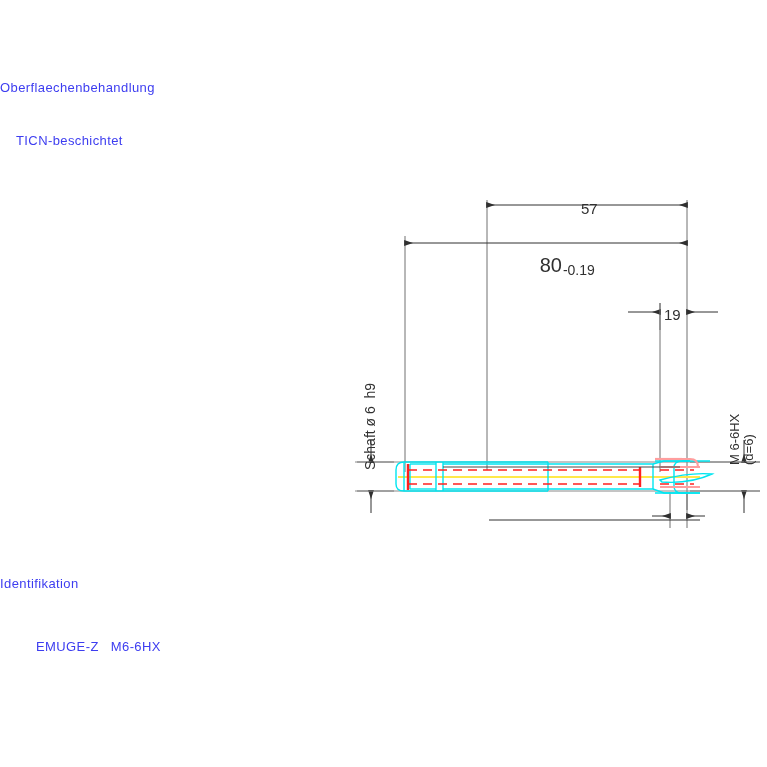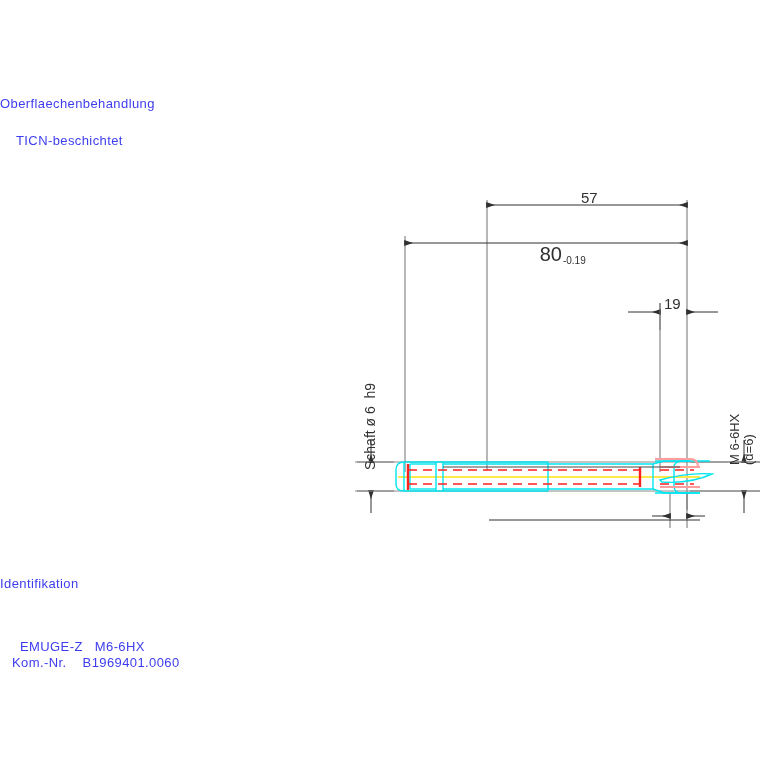--- a/index.html
+++ b/index.html
@@ -21,37 +21,38 @@
     background: #ffffff;
   }
   .note {
     position: absolute;
     color: #3d3df0;
     font-family: "Liberation Sans", sans-serif;
     font-size: 13px;
     letter-spacing: 0.4px;
     white-space: pre;
   }
-  #note-surface-title { left: 0px;  top: 96px; }
+  #note-surface-title { left: 0px;  top: 80px; }
   #note-surface-value { left: 16px;  top: 133px; }
   #note-ident-title   { left: 0px;  top: 576px; }
-  #note-ident-line1   { left: 0px;  top: 639px; padding-left: 20px; }
+  #note-ident-line1   { left: 16px;  top: 639px; padding-left: 20px; }
   #note-ident-line2   { left: 0px;  top: 655px; }
 
   .dimtext {
     position: absolute;
     color: #303030;
     font-family: "Liberation Sans", sans-serif;
     font-size: 15px;
     white-space: pre;
+    margin-top: 11px;
   }
   #dim-57-text  { left: 581px; top: 189px; }
   #dim-80-wrap  { left: 523px; top: 226px; }
   #dim-80-text  { position: relative; font-size: 20px; }
-  #dim-80-tol   { position: relative; font-size: 10px; top: 3px; left: 1px; }
+  #dim-80-tol   { position: relative; font-size: 14px; top: 3px; left: 1px; }
   #dim-10-text  { left: 664px; top: 295px; }
 
   #dim-pitch-text {
     left: 489px; top: 502px;
     font-size: 14px;
   }
 
   .vtext {
     position: absolute;
     color: #303030;
@@ -75,21 +76,20 @@
 </head>
 <body>
 
 <div id="stage">
 
   <div class="note" id="note-surface-title">Oberflaechenbehandlung</div>
   <div class="note" id="note-surface-value">TICN-beschichtet</div>
 
   <div class="note" id="note-ident-title">Identifikation</div>
   <div class="note" id="note-ident-line1">EMUGE-Z   M6-6HX</div>
-  <div class="note" id="note-ident-line2">   Kom.-Nr.    B1969401.0060</div>
 
   <svg class="overlay" viewBox="0 0 767 767">
     <defs>
       <marker id="arrL" viewBox="0 0 10 10" refX="9" refY="5" markerWidth="9" markerHeight="9" orient="auto-start-reverse">
         <path d="M 0 5 L 10 1.7 L 10 8.3 z" fill="#303030"></path>
       </marker>
       <marker id="arrR" viewBox="0 0 10 10" refX="9" refY="5" markerWidth="9" markerHeight="9" orient="auto">
         <path d="M 0 5 L 10 1.7 L 10 8.3 z" fill="#303030"></path>
       </marker>
     </defs>

